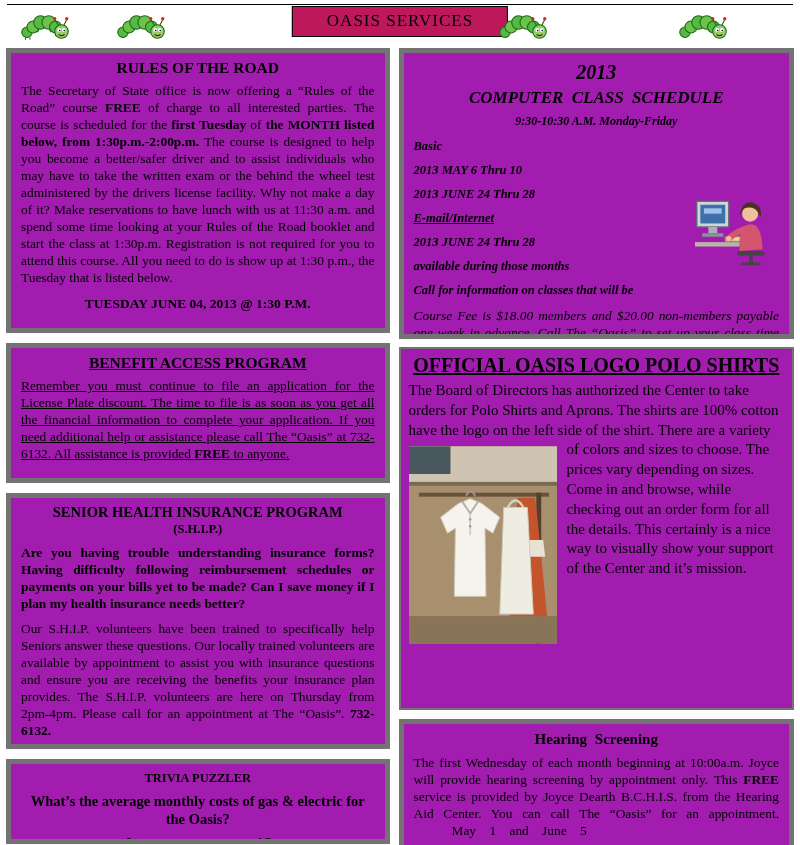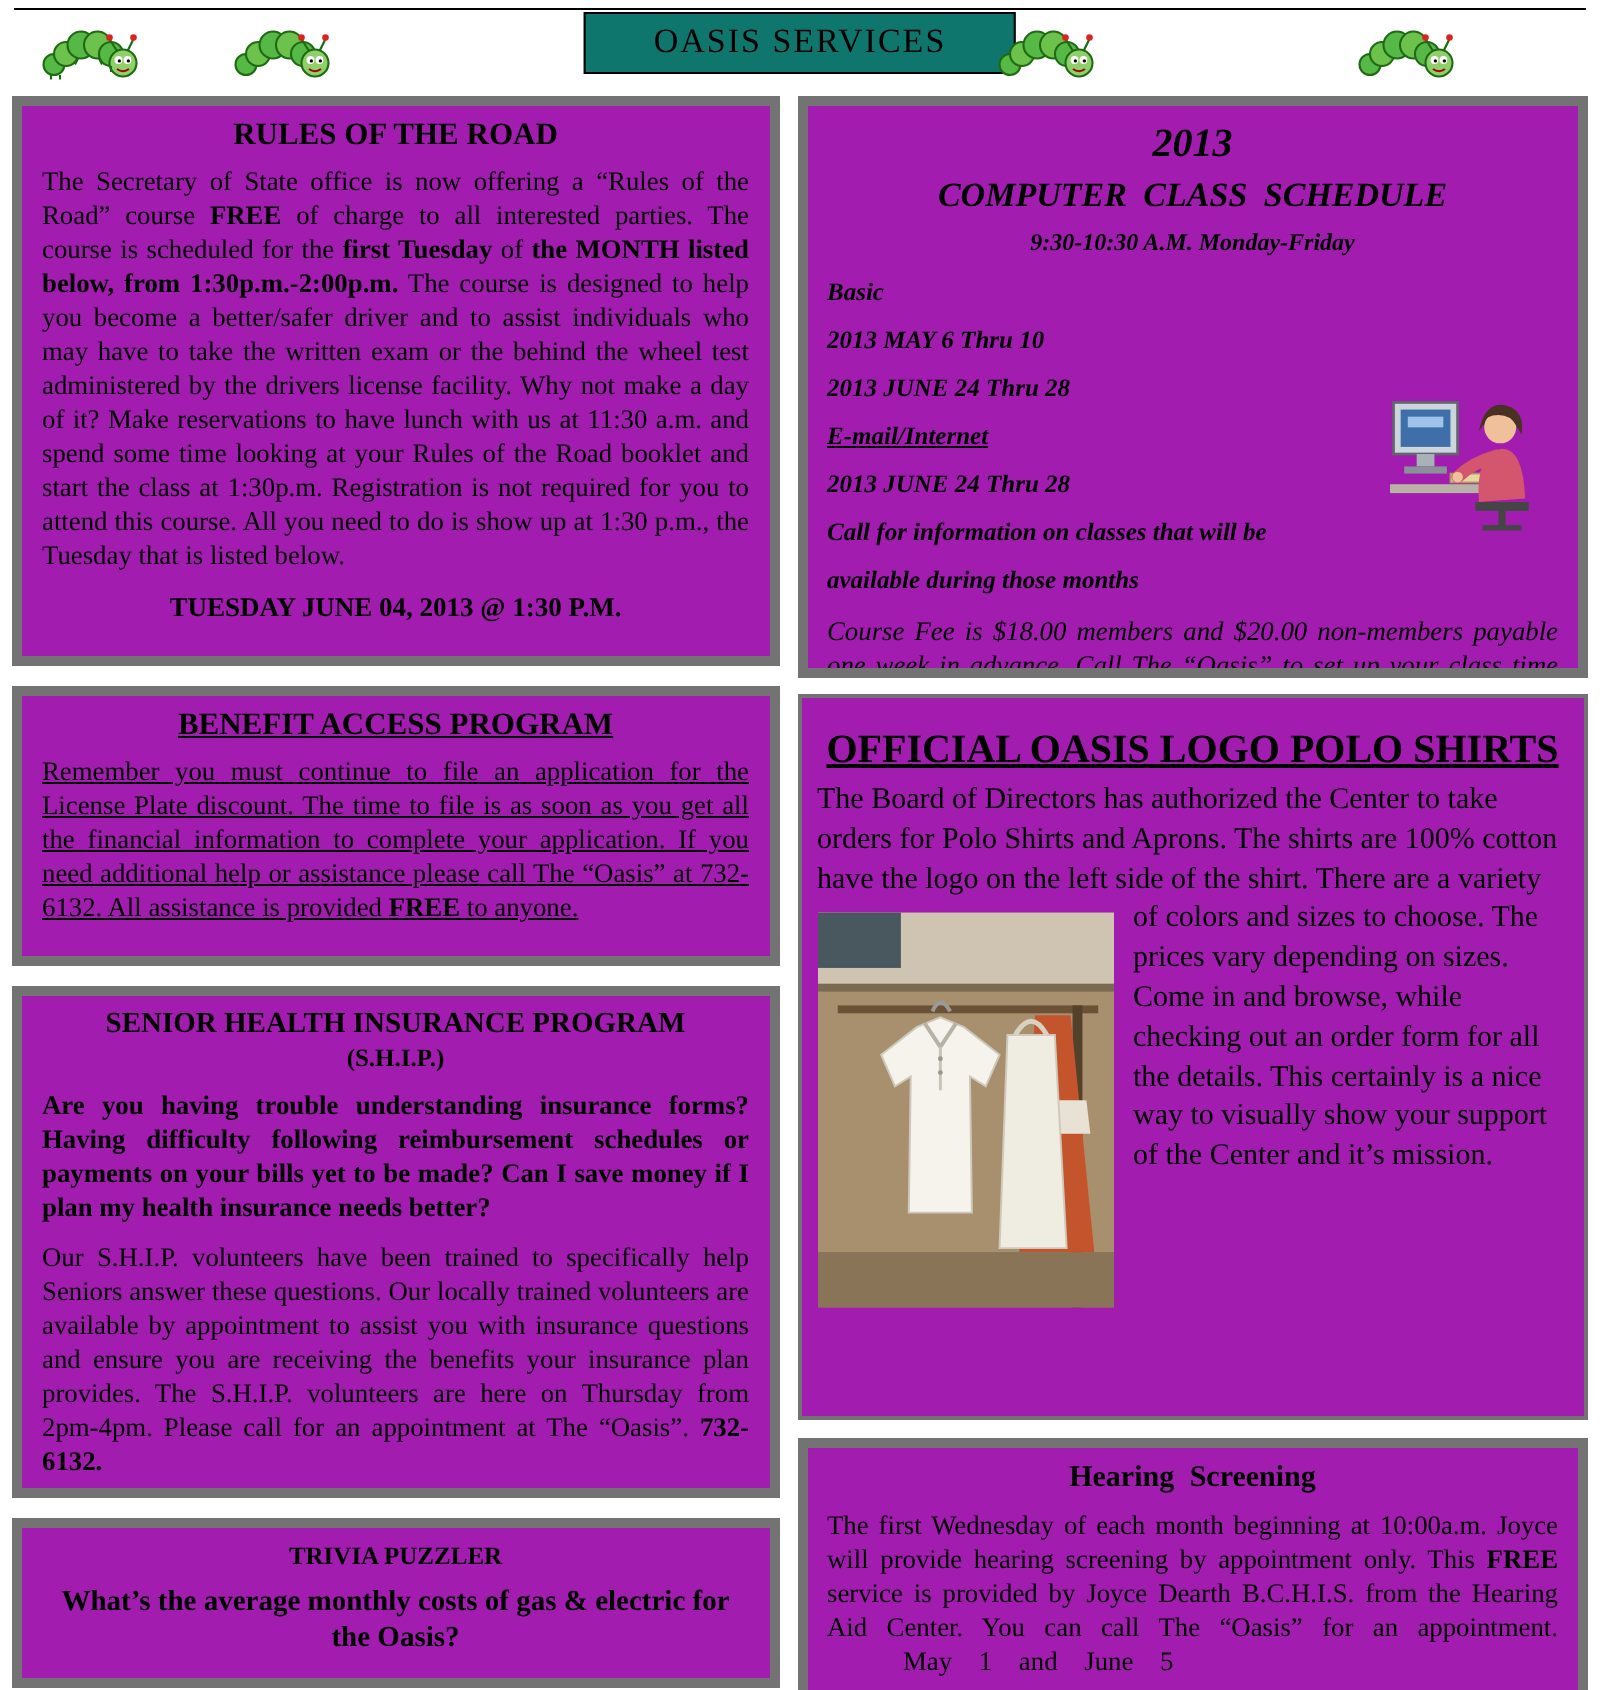--- a/index.html
+++ b/index.html
@@ -9,38 +9,38 @@
     background:#fff; color:#000;
     font-family:"Liberation Serif", serif;
     overflow:hidden;
   }
   .page { padding:2px 5px; }
 
   
   .masthead { position:relative; height:40px; border-top:1px solid #000; margin:2px 2px 4px 2px; }
   .masthead-title-box {
     position:absolute; left:50%; transform:translateX(-50%); top:1px;
-    border:1px solid #000; background:#0f766e;
+    border:1px solid #000; background:#be185d;
     padding:4px 34px 5px; font-size:17px; letter-spacing:1px;
   }
   .caterpillar { position:absolute; top:2px; width:48px; height:34px; }
   .cat-1{ left:14px; } .cat-2{ left:110px; } .cat-3{ left:492px; } .cat-4{ left:672px; }
 
   
   .columns { display:flex; gap:9px; padding:0 1px; }
   .col-left { width:384px; }
   .col-right { width:396px; }
 
   .box { border:5px solid #737373; background:#a21caf; padding:4px 10px 6px; overflow:hidden; }
   .box-rules   { height:285px; margin-bottom:10px; }
   .box-benefit { height:140px; margin-bottom:10px;text-decoration:underline; }
   .box-ship    { height:256px; margin-bottom:10px; }
   .box-trivia  { height:85px; }
   .box-computer{ height:291px; margin-bottom:8px; position:relative;font-style:italic; }
-  .box-polo    { height:363px; margin-bottom:9px; border-width:2px; padding:12px 8px 6px; }
+  .box-polo    { height:363px; margin-bottom:9px; border-width:2px; padding:2px 8px 6px; }
   .box-hearing { height:131px; }
 
   .box-title { text-align:center; font-weight:bold; font-size:15.5px; margin:2px 0 5px; }
   .body-text { font-size:13.4px; line-height:1.27; text-align:justify; }
   .b { font-weight:bold; }
 
   .rules-footer { text-align:center; font-weight:bold; font-size:13.5px; margin-top:10px; }
 
   .ship-title { font-size:14.5px; margin-bottom:1px; }
   .ship-sub { text-align:center; font-weight:bold; font-size:12.5px; margin:0 0 7px; }
@@ -212,22 +212,22 @@
         <div class="comp-year">2013</div>
         <div class="comp-title">COMPUTER CLASS  SCHEDULE</div>
         <div class="comp-time">9:30-10:30 A.M. Monday-Friday</div>
 
         <div class="sched">
           <div class="sched-line">Basic</div>
           <div class="sched-line">2013   MAY 6 Thru  10</div>
           <div class="sched-line">2013   JUNE 24 Thru 28</div>
           <div class="sched-line u">E-mail/Internet</div>
           <div class="sched-line">2013  JUNE 24 Thru 28</div>
+          <div class="sched-line">available during those months</div>
           <div class="sched-line">Call for information on classes that will be</div>
-          <div class="sched-line">available during those months</div>
         </div>
 
         <span class="comp-clipart">
           <svg viewBox="0 0 90 90" width="80" height="84">
             <rect x="2" y="16" width="36" height="29" fill="#cdd5dc" stroke="#60666c" stroke-width="1.5"></rect>
             <rect x="6" y="20" width="28" height="21" fill="#3f6fa8"></rect>
             <rect x="10" y="24" width="20" height="6" fill="#9fc3e8"></rect>
             <rect x="15" y="45" width="10" height="7" fill="#a9b1b8"></rect>
             <rect x="8" y="52" width="24" height="4" fill="#8a9299"></rect>
             <rect x="0" y="62" width="70" height="5" fill="#b9b2a6"></rect>

